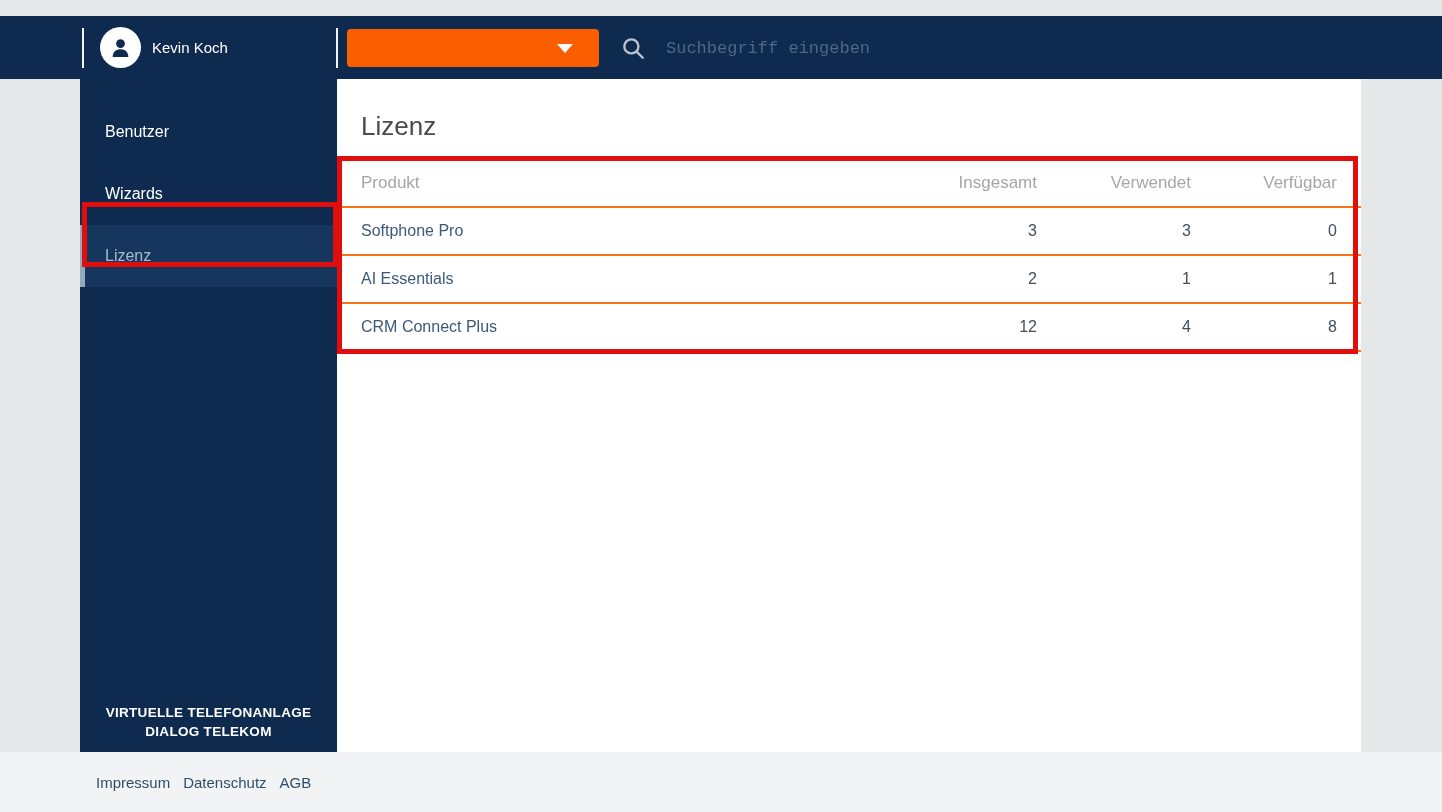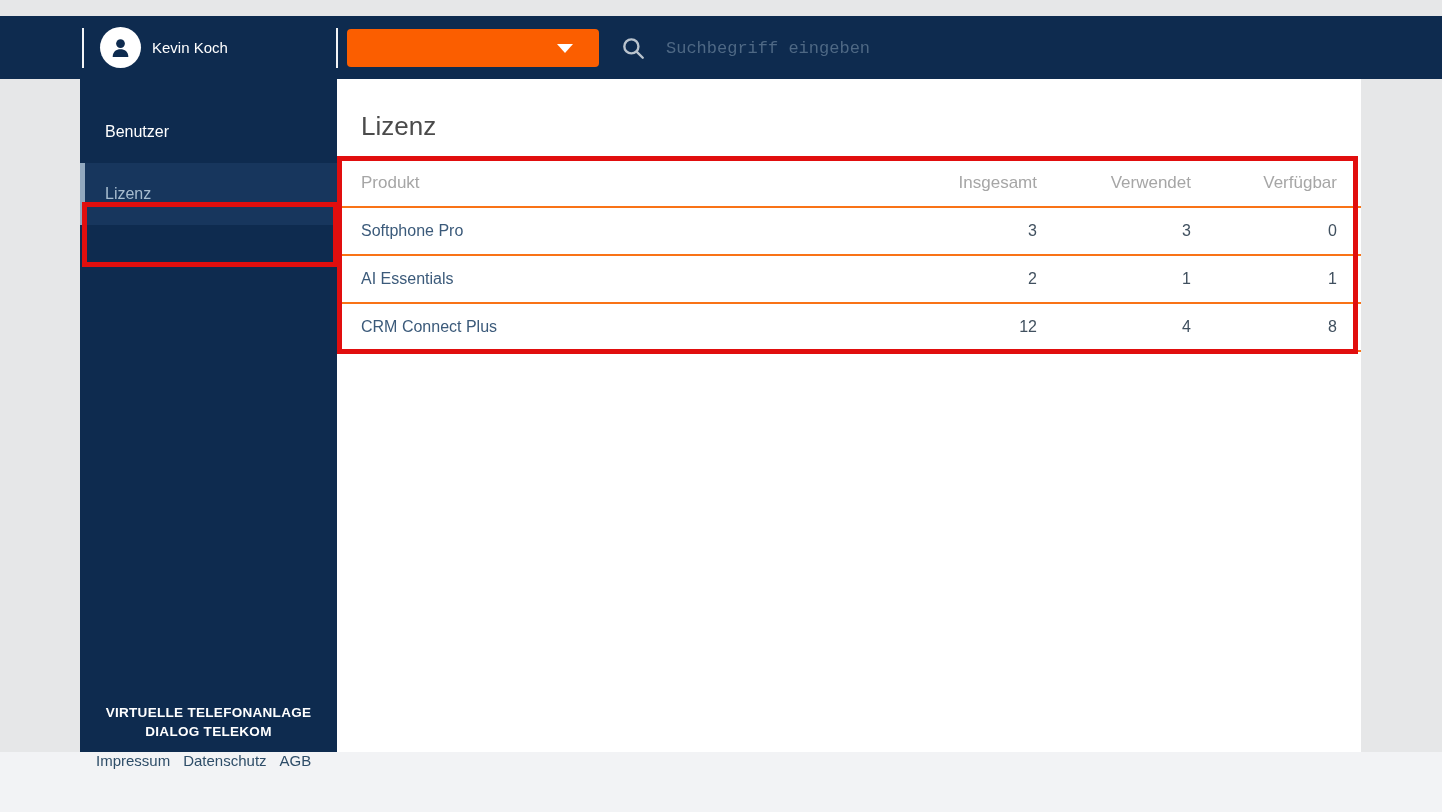--- a/index.html
+++ b/index.html
@@ -97,21 +97,21 @@
   .t-head { color: #a6a6a6; font-size: 17px; }
   .t-cell-num { text-align: right; }
   .t-body .t-row { cursor: pointer; }
   .t-product { color: #3b5a7a; font-size: 16px; }
   .t-num { color: #40505f; font-size: 16px; text-align: right; }
 
   
   .footer {
     position: absolute; left: 0; top: 752px; width: 1442px; height: 60px;
     background: #f2f3f5;
-    display: flex; padding-left: 96px; gap: 13px;
+    display: flex; align-items: center; padding-left: 96px; gap: 13px;
   }
   .footer a {
     color: #2e4d68; font-size: 15px; text-decoration: none; cursor: pointer;
   }
 
   
   .annot {
     position: absolute; border: 5px solid #e10e0e; pointer-events: none;
     z-index: 20;
   }
@@ -140,20 +140,23 @@
       <circle cx="10.5" cy="10.5" r="6.5" fill="none" stroke="#b9c3cd" stroke-width="2.2"></circle>
       <line x1="15.3" y1="15.3" x2="21" y2="21" stroke="#b9c3cd" stroke-width="2.2" stroke-linecap="round"></line>
     </svg>
     <input class="search-input" type="text" placeholder="Suchbegriff eingeben" style="">
   </div>
 
   <div class="sidebar">
     <div class="nav">
       <div class="nav-item">
         <span>Benutzer</span>
+      </div>
+      <div class="nav-item">
+        <span>Wizards</span>
       </div>
       <div class="nav-item selected">
         <span>Lizenz</span>
       </div>
     </div>
     <div class="brand">
       <div>VIRTUELLE TELEFONANLAGE</div>
       <div>DIALOG TELEKOM</div>
     </div>
   </div>

